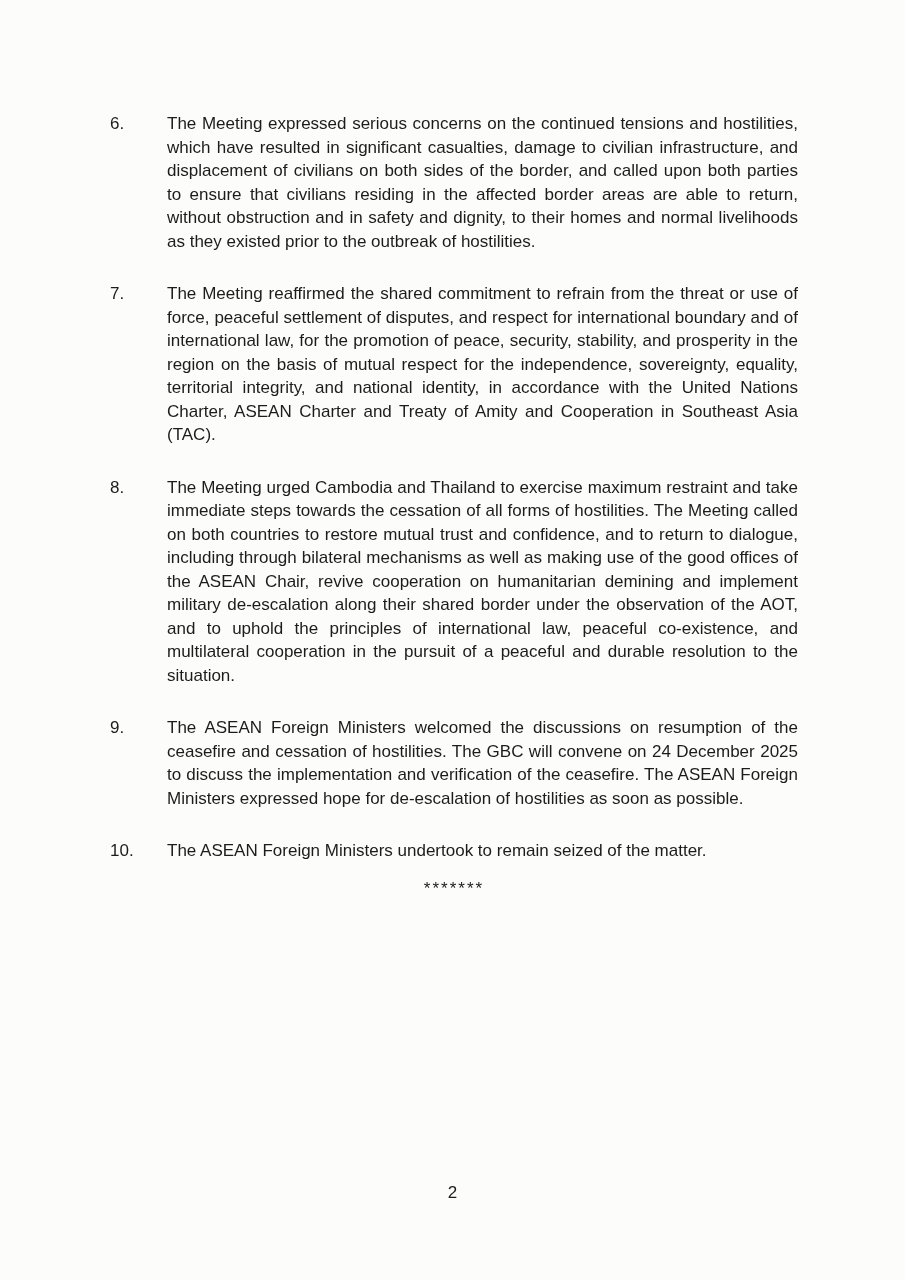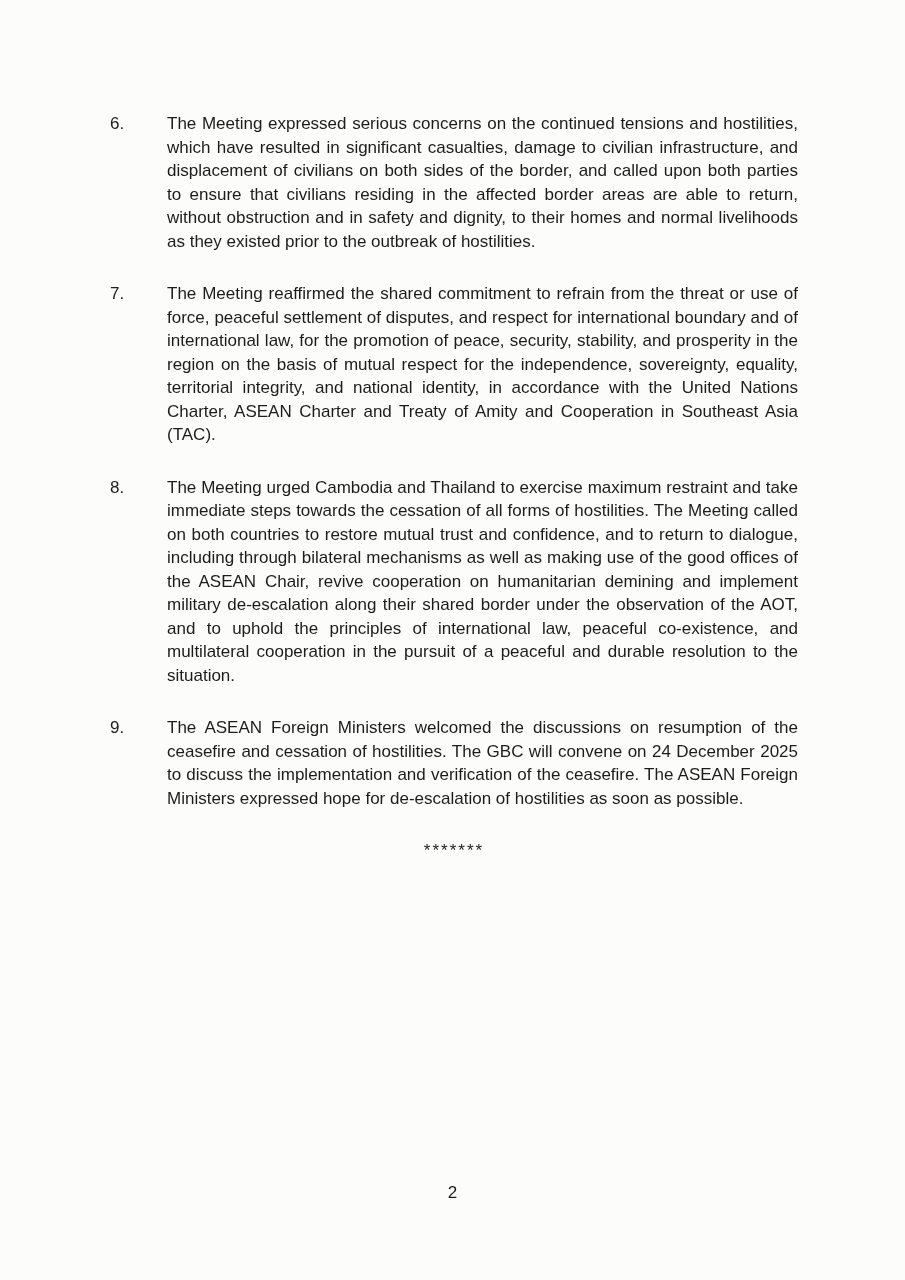--- a/index.html
+++ b/index.html
@@ -74,19 +74,23 @@
     <div class="para">
       <span class="num">8.</span>
       <span>The Meeting urged Cambodia and Thailand to exercise maximum restraint and take immediate steps towards the cessation of all forms of hostilities. The Meeting called on both countries to restore mutual trust and confidence, and to return to dialogue, including through bilateral mechanisms as well as making use of the good offices of the ASEAN Chair, revive cooperation on humanitarian demining and implement military de-escalation along their shared border under the observation of the AOT, and to uphold the principles of international law, peaceful co-existence, and multilateral cooperation in the pursuit of a peaceful and durable resolution to the situation.</span>
     </div>
 
     <div class="para">
       <span class="num">9.</span>
       <span>The ASEAN Foreign Ministers welcomed the discussions on resumption of the ceasefire and cessation of hostilities. The GBC will convene on 24 December 2025 to discuss the implementation and verification of the ceasefire. The ASEAN Foreign Ministers expressed hope for de-escalation of hostilities as soon as possible.</span>
     </div>
 
+    <div class="para single">
+      <span class="num">10.</span>
+      <span>The ASEAN Foreign Ministers undertook to remain seized of the matter.</span>
+    </div>
 
     <div class="separator">*******</div>
 
   </div>
 
   <div class="page-number">2</div>
 </div>
 
 </body></html>

